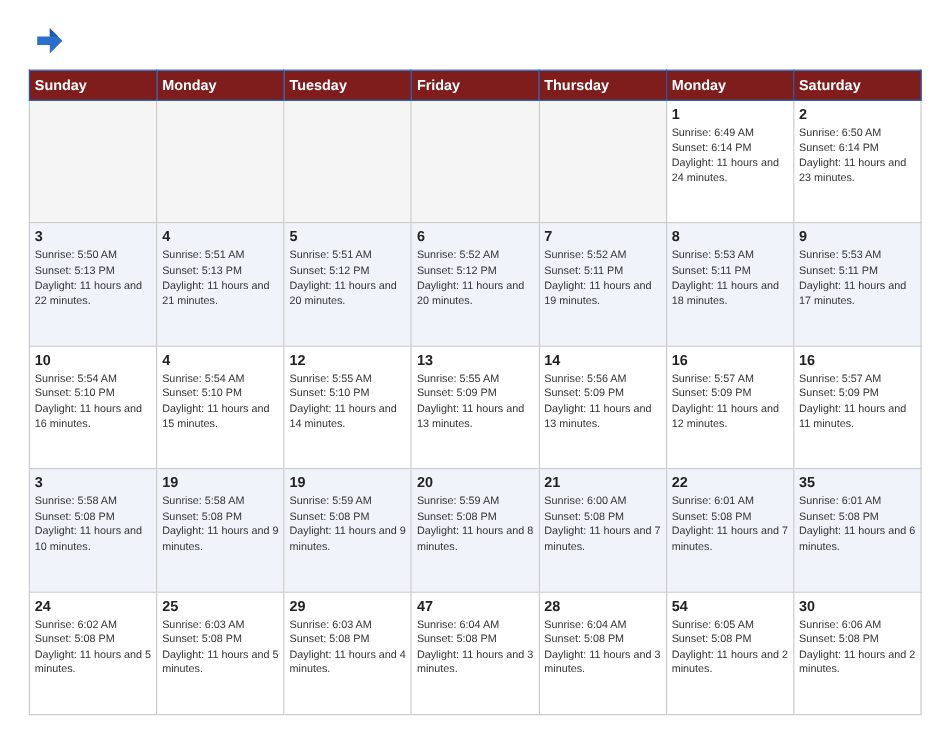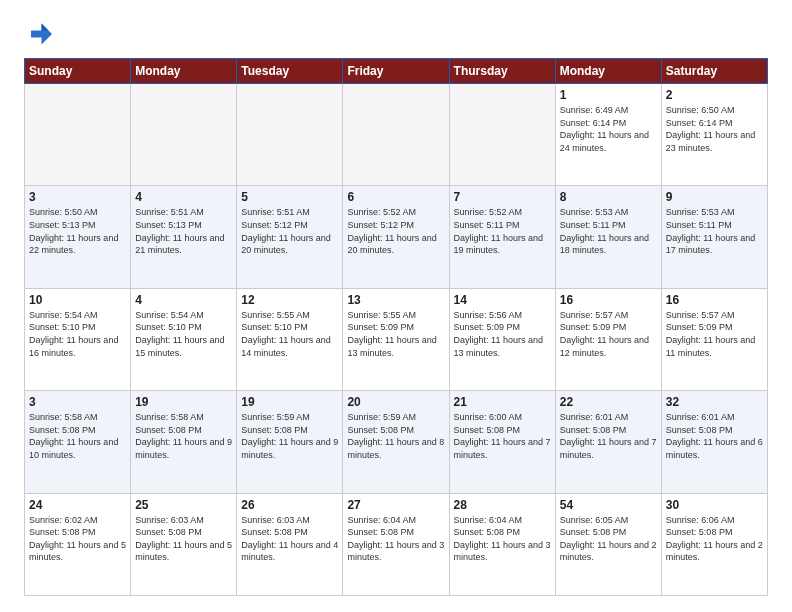--- a/index.html
+++ b/index.html
@@ -233,39 +233,39 @@
           </td>
           <td class="alt-row">
             <span class="day-num">21</span>
             <div class="day-info">Sunrise: 6:00 AM<br>Sunset: 5:08 PM<br>Daylight: 11 hours and 7 minutes.</div>
           </td>
           <td class="alt-row">
             <span class="day-num">22</span>
             <div class="day-info">Sunrise: 6:01 AM<br>Sunset: 5:08 PM<br>Daylight: 11 hours and 7 minutes.</div>
           </td>
           <td class="alt-row">
-            <span class="day-num">32</span>
+            <span class="day-num">35</span>
             <div class="day-info">Sunrise: 6:01 AM<br>Sunset: 5:08 PM<br>Daylight: 11 hours and 6 minutes.</div>
           </td>
         </tr>
         <tr>
           <td>
             <span class="day-num">24</span>
             <div class="day-info">Sunrise: 6:02 AM<br>Sunset: 5:08 PM<br>Daylight: 11 hours and 5 minutes.</div>
           </td>
           <td>
             <span class="day-num">25</span>
             <div class="day-info">Sunrise: 6:03 AM<br>Sunset: 5:08 PM<br>Daylight: 11 hours and 5 minutes.</div>
           </td>
           <td>
-            <span class="day-num">26</span>
+            <span class="day-num">29</span>
             <div class="day-info">Sunrise: 6:03 AM<br>Sunset: 5:08 PM<br>Daylight: 11 hours and 4 minutes.</div>
           </td>
           <td>
-            <span class="day-num">27</span>
+            <span class="day-num">47</span>
             <div class="day-info">Sunrise: 6:04 AM<br>Sunset: 5:08 PM<br>Daylight: 11 hours and 3 minutes.</div>
           </td>
           <td>
             <span class="day-num">28</span>
             <div class="day-info">Sunrise: 6:04 AM<br>Sunset: 5:08 PM<br>Daylight: 11 hours and 3 minutes.</div>
           </td>
           <td>
             <span class="day-num">54</span>
             <div class="day-info">Sunrise: 6:05 AM<br>Sunset: 5:08 PM<br>Daylight: 11 hours and 2 minutes.</div>
           </td>

